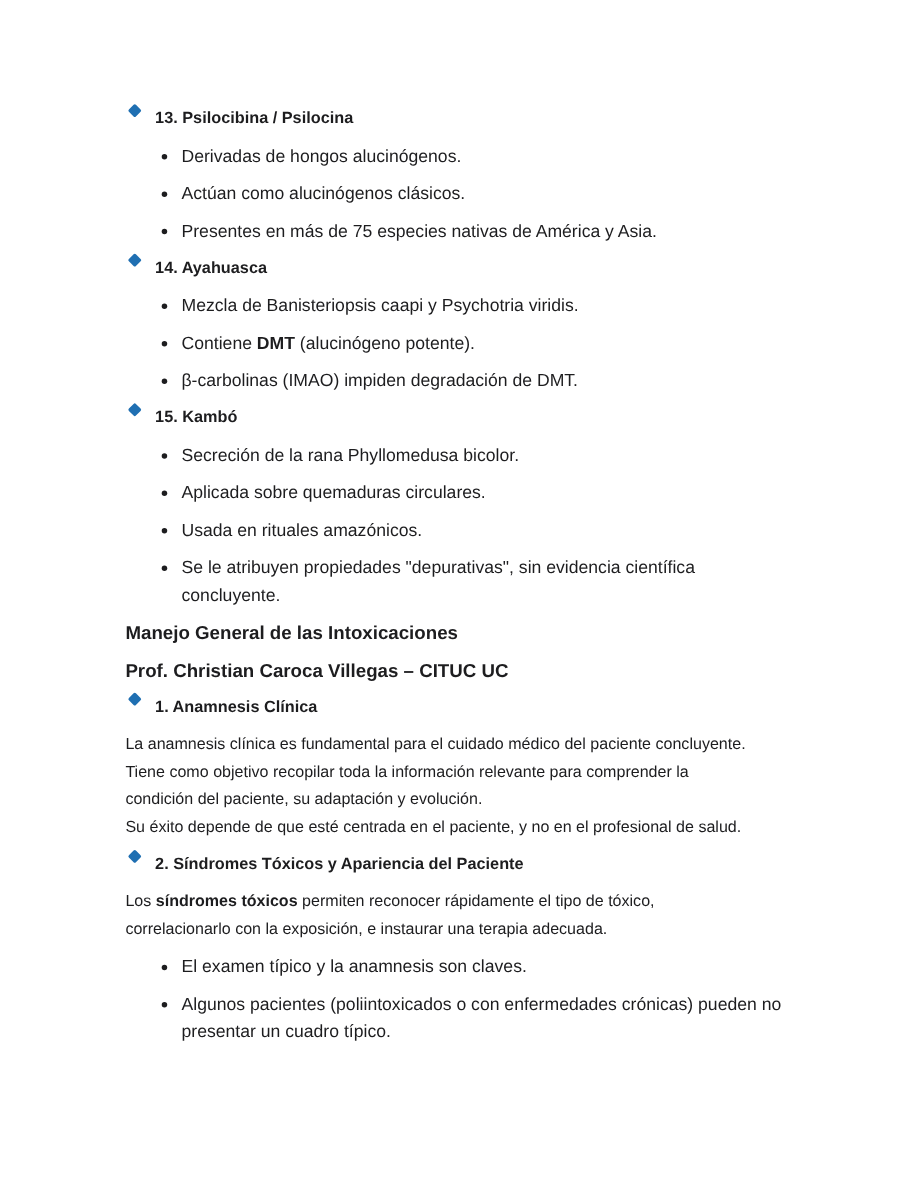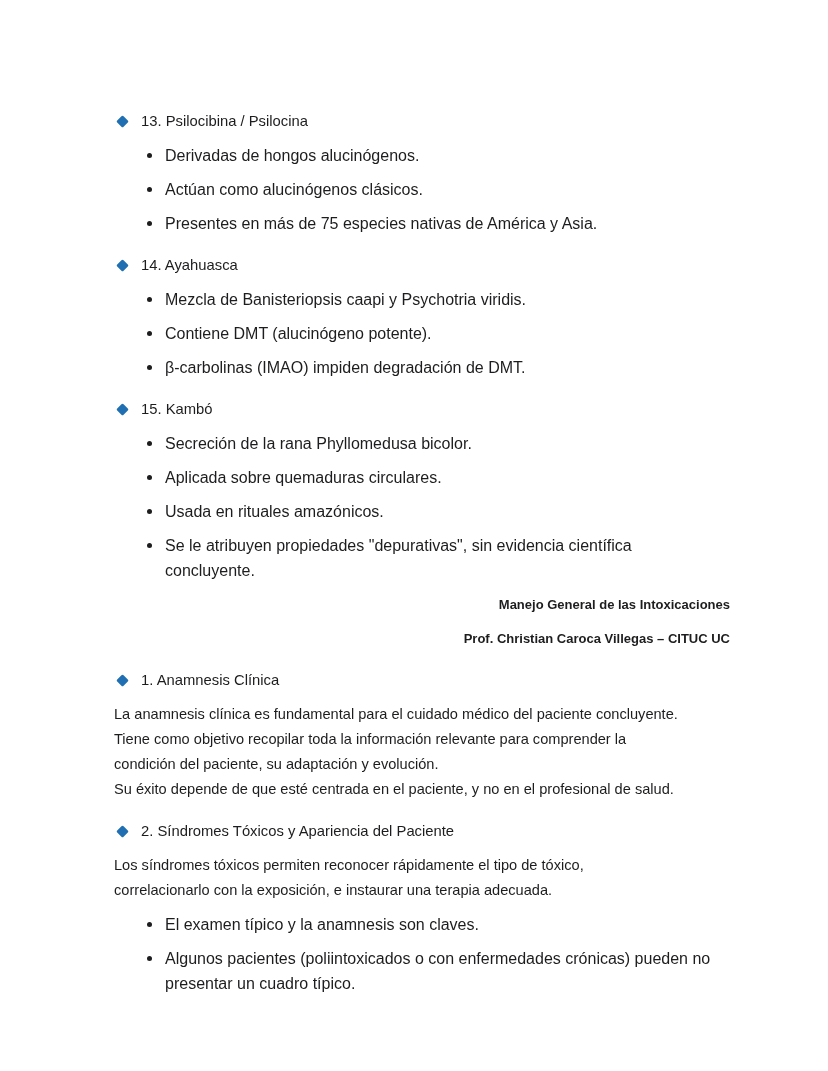--- a/index.html
+++ b/index.html
@@ -17,23 +17,22 @@
   .page {
     box-sizing: border-box;
     width: 828px;
     height: 1071px;
     padding: 92px 98px 0 114px;
     background: #ffffff;
   }
   
   .h-block {
     display: flex;
-    align-items: center;
-    margin: 17px 0 9px 4px;
-    font-weight: normal;
+    margin: 4px 0 9px 4px;
+    font-weight: bold;
     font-size: 14.8px;
     line-height: 25px;
   }
   .diamond {
     flex: none;
     width: 9px;
     height: 9px;
     border-radius: 1.5px;
     transform: rotate(45deg);
     margin: 0 14px 0 0;
@@ -57,28 +56,28 @@
   }
   .runs, .para { white-space: pre-wrap; }
   
   .para {
     margin: 0 0 9px 0;
     font-size: 14.6px;
     line-height: 25px;
   }
   
   .center-title {
-    text-align: right;
+    text-align: left;
     font-weight: bold;
-    font-size: 13px;
+    font-size: 17px;
     line-height: 25px;
     margin: 0 0 9px 0;
   }
   .i { }
-  .b { font-weight: normal; }
+  .b { font-weight: bold; }
 </style>
 </head>
 <body style="color: rgb(29, 29, 31); background: rgb(255, 255, 255);">
 
 <div class="page">
   <div>
       <div class="h-block">
         <span class="diamond" style="background: rgb(31, 111, 178);"></span>
         <span class="h-text">13. Psilocibina / Psilocina</span>
       </div>

